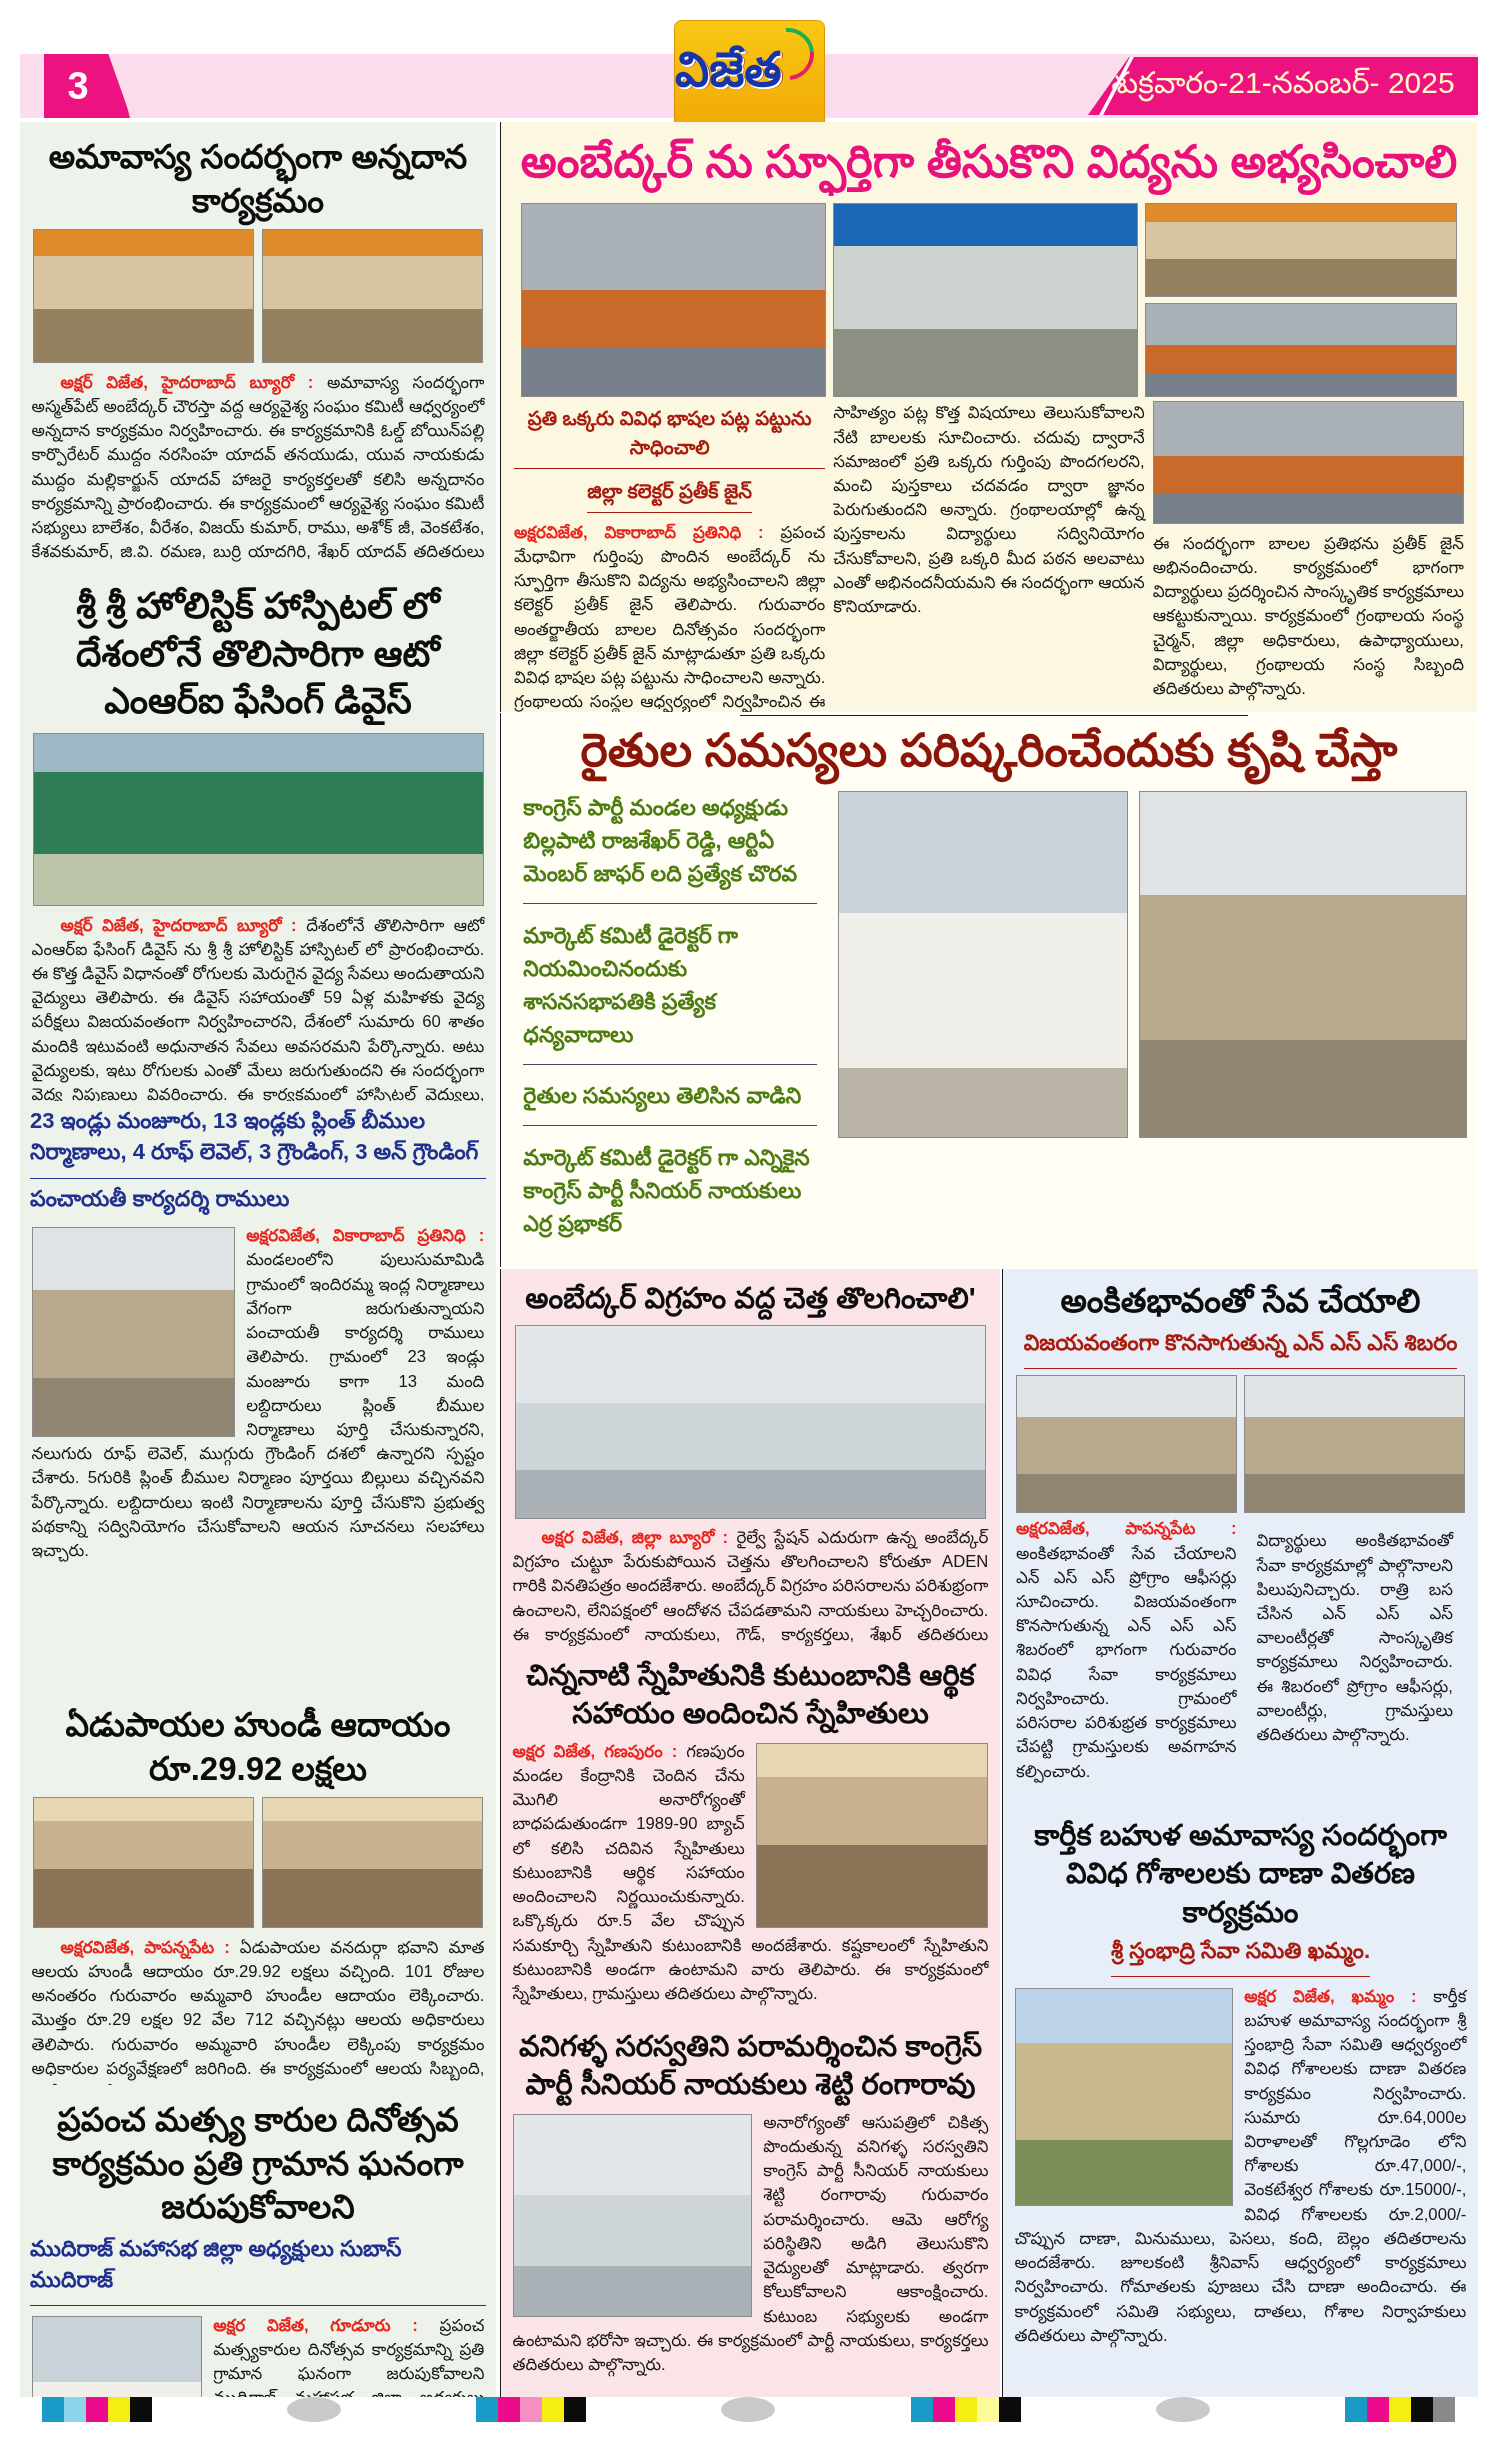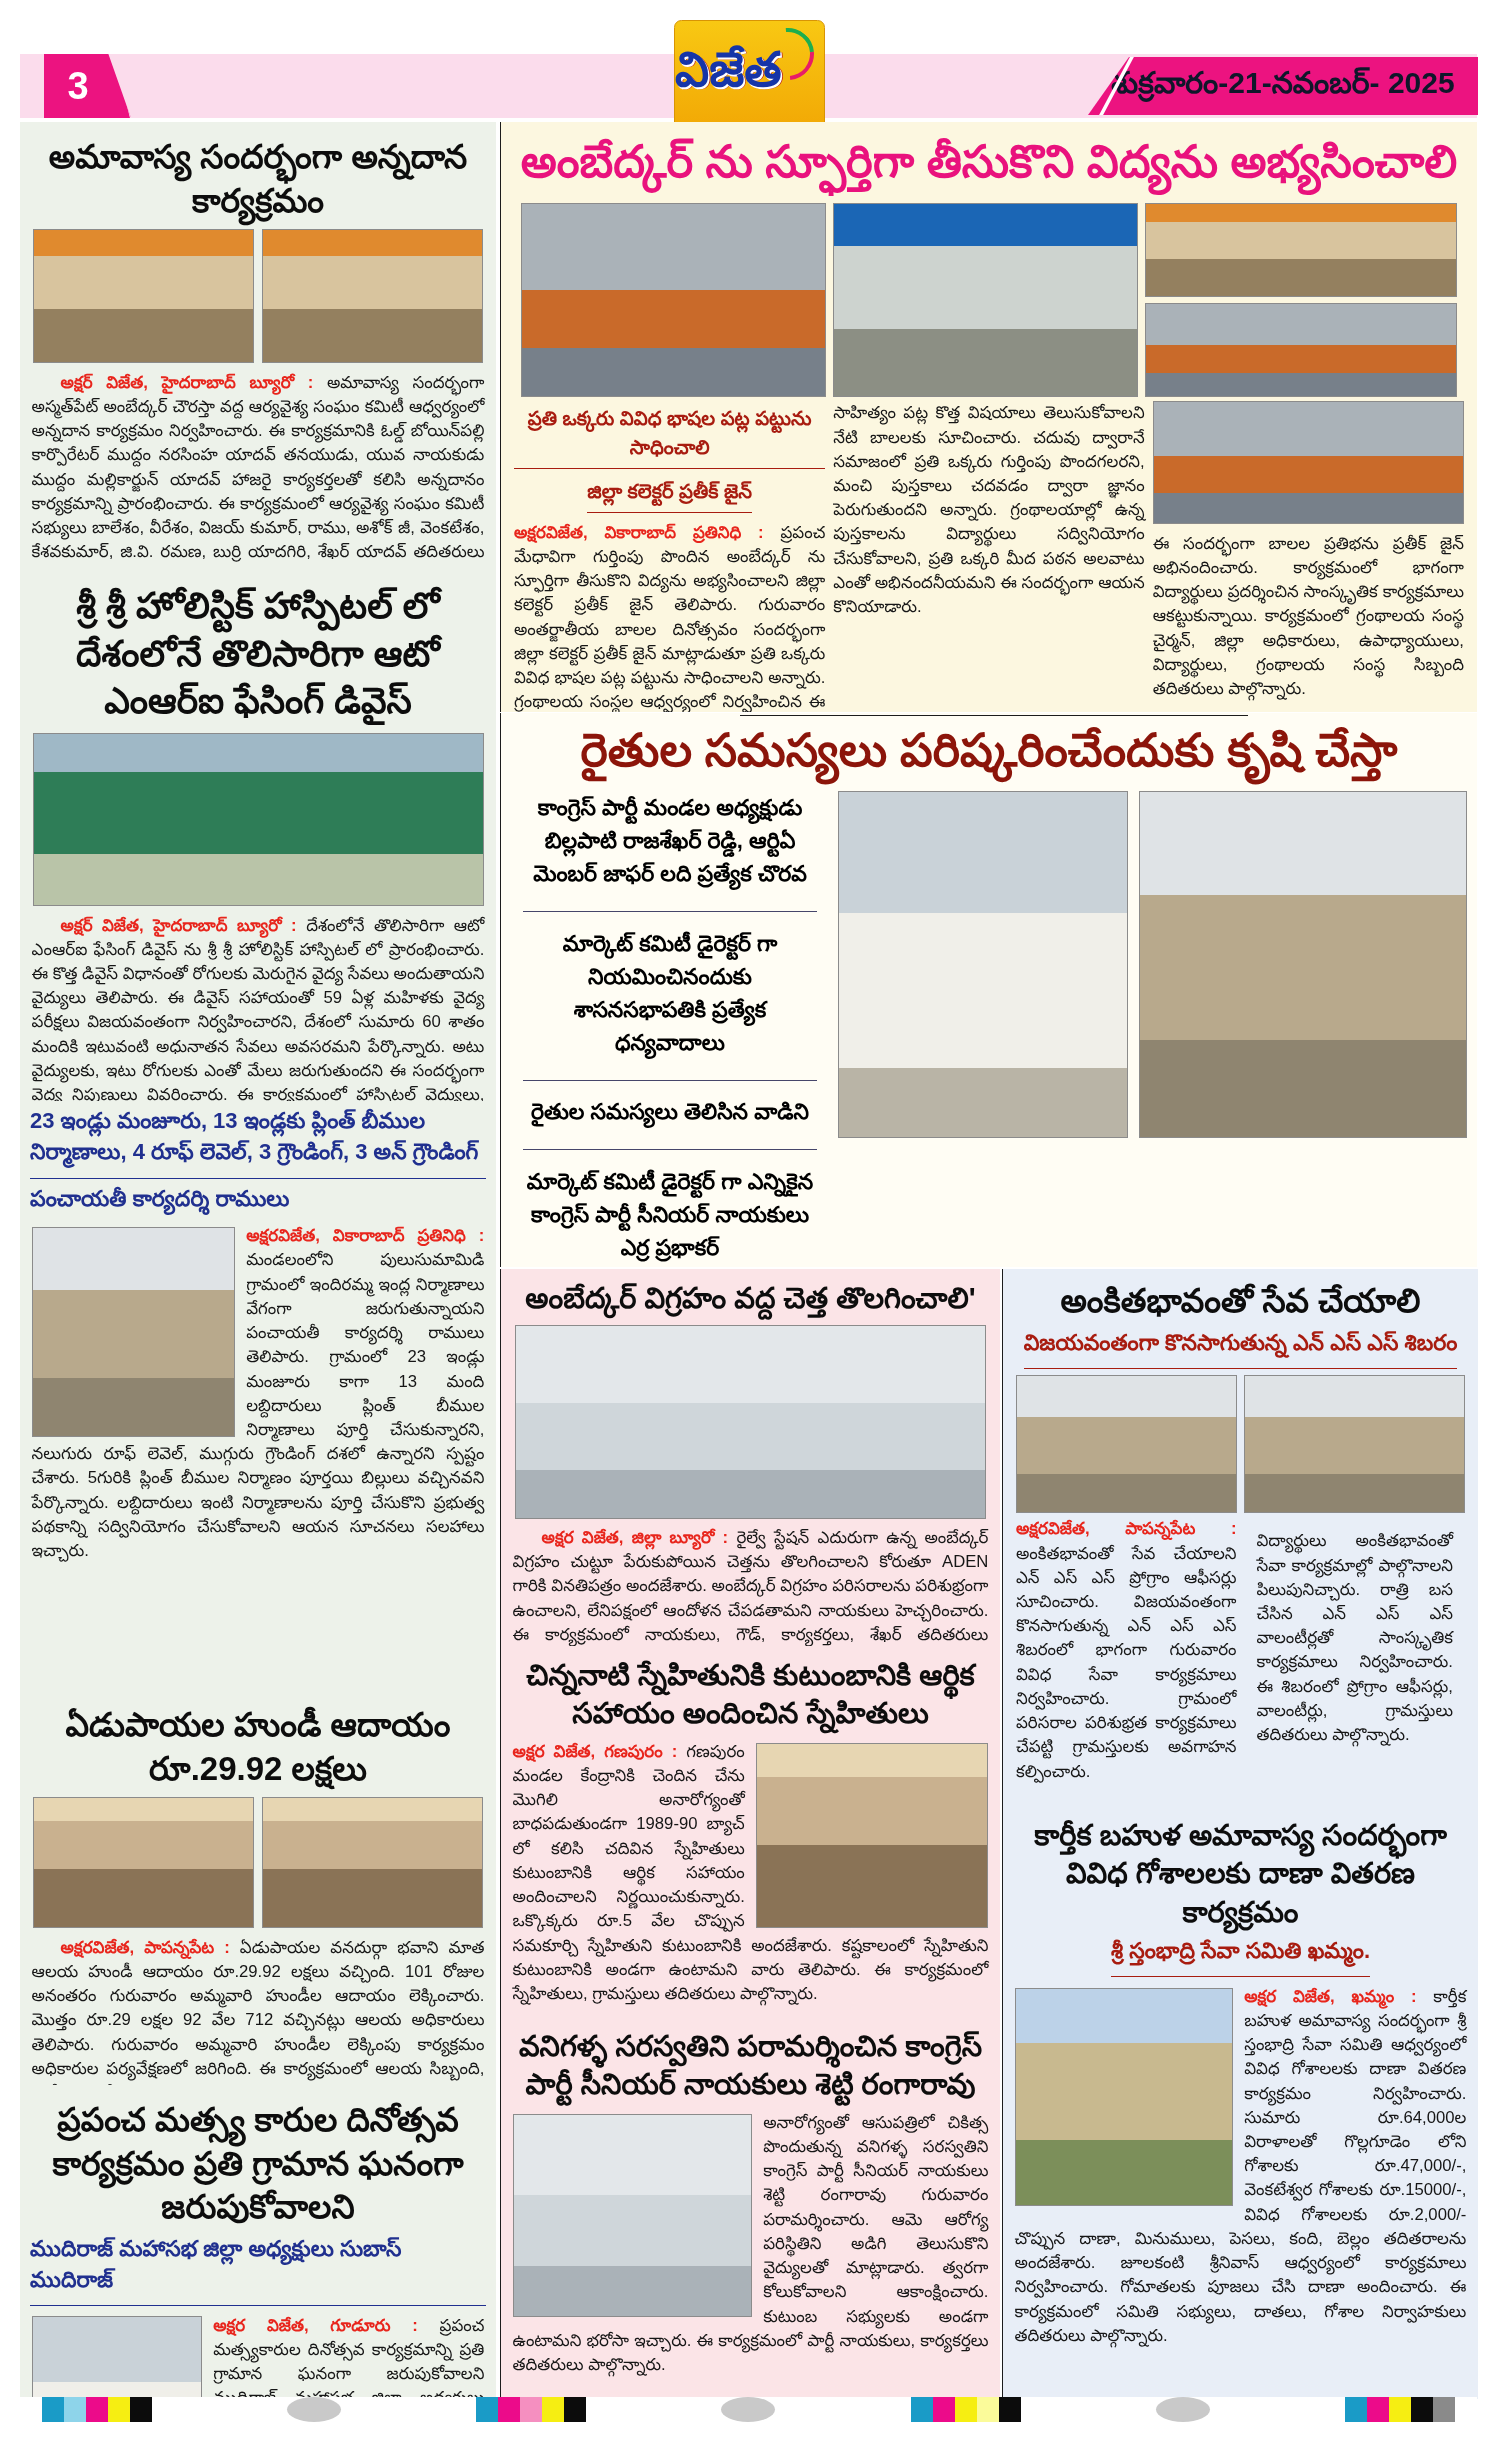--- a/index.html
+++ b/index.html
@@ -21,21 +21,21 @@
     position:absolute;left:674px;top:20px;width:149px;height:109px;border-radius:7.3px;
     background:linear-gradient(180deg,#f8c813,#f2a805);border:1.5px solid #d89404;
     display:flex;align-items:center;justify-content:flex-start;overflow:hidden;
   }
   #masthead-logo .swoosh{position:absolute;right:10px;top:7.3px;width:44px;height:44px;border-radius:50%;
     border:4.4px solid transparent;border-top-color:#1fae4e;border-right-color:#e81c68;transform:rotate(40deg);}
   #masthead-text{font-size:48px;font-weight:bold;color:#1635a8;text-shadow:1.5px 1.5px 0 #ffffff,2.2px 2.2px 0 #b5130b;}
   #date-band{
     position:absolute;left:1088px;top:57px;width:390px;height:58px;background:#ec1380;
     clip-path:polygon(41px 0,100% 0,100% 100%,0 100%);
-    color:#0f172a;display:flex;align-items:center;justify-content:center;font-size:30px;font-weight:bold;
+    color:#fef9c3;display:flex;align-items:center;justify-content:center;font-size:30px;font-weight:normal;
   }
   #date-band:before{content:"";position:absolute;left:25px;top:-2.9px;width:4.4px;height:120%;background:#fff;transform:skewX(-28deg);}
   .hrule{position:absolute;height:1.5px;background:#1c1c1c;}
   
   .art{overflow:hidden;box-sizing:border-box;}
   .hl{font-weight:bold;color:#0d0d0d;text-align:center;line-height:1.32;letter-spacing:0;}
   .hl-left{font-size:33px;margin:13px 4.4px 7.3px;}
   .hl-big{font-size:36px;margin:16px 2.9px 8.7px;}
   .hl-mag{font-size:45px;color:#e9127d;margin:10px 7.3px 11.6px;}
   .hl-maroon{font-size:46px;color:#8c150a;margin:7.3px 5.8px 10px;font-weight:bold;}
@@ -60,22 +60,22 @@
   .ph-meet{background:linear-gradient(180deg,#dfe3e6 0 30%,#b8a98c 30% 72%,#8f8570 72% 100%);}
   
   #left-col{left:20px;top:122px;width:476px;height:2277px;background:#edf2ea;}
   #center-top{left:500px;top:122px;width:977px;height:590px;background:#fcf7e0;border-left:1.5px solid #1c1c1c;}
   #farmer-sec{left:500px;top:713px;width:977px;height:554px;background:#fffdf4;border-left:1.5px solid #1c1c1c;}
   #mid-lower{left:500px;top:1269px;width:500px;height:1130px;background:#fbe4e7;border-left:1.5px solid #1c1c1c;}
   #right-lower{left:1002px;top:1269px;width:476px;height:1130px;background:#e8eef7;border-left:1.5px solid #1c1c1c;}
   .cols{display:flex;gap:8px;margin:4.4px 13px;}
   .cols .c{flex:1;font-size:16.7px;line-height:1.45;text-align:justify;}
   
-  .pt{color:#000000;font-size:22px;font-weight:bold;text-align:center;line-height:1.5;
-      margin:0 auto 14.5px;padding-bottom:21px;border-bottom:1.5px solid #46466a;width:94%;}
+  .pt{color:#4d7c0f;font-size:22px;font-weight:bold;line-height:1.5;
+      margin:0 auto 14.5px;padding-bottom:13px;border-bottom:1.5px solid #46466a;width:94%;}
   .pt:last-child{border-bottom:none;}
   
   #print-bars{left:20px;top:2397px;width:1457px;height:26px;background:#fff;display:flex;align-items:flex-start;justify-content:space-between;padding:0 22px;box-sizing:border-box;overflow:visible;}
   .stripes{display:flex;height:25px;}
   .stripe{width:22px;height:25px;}
   .reg-oval{width:54px;height:25px;border-radius:50%;background:#c9c9c9;}
   .floatL{float:left;margin:2.9px 11.6px 4.4px 0;}
   .floatR{float:right;margin:2.9px 0 4.4px 11.6px;}
 </style>
 </head>

